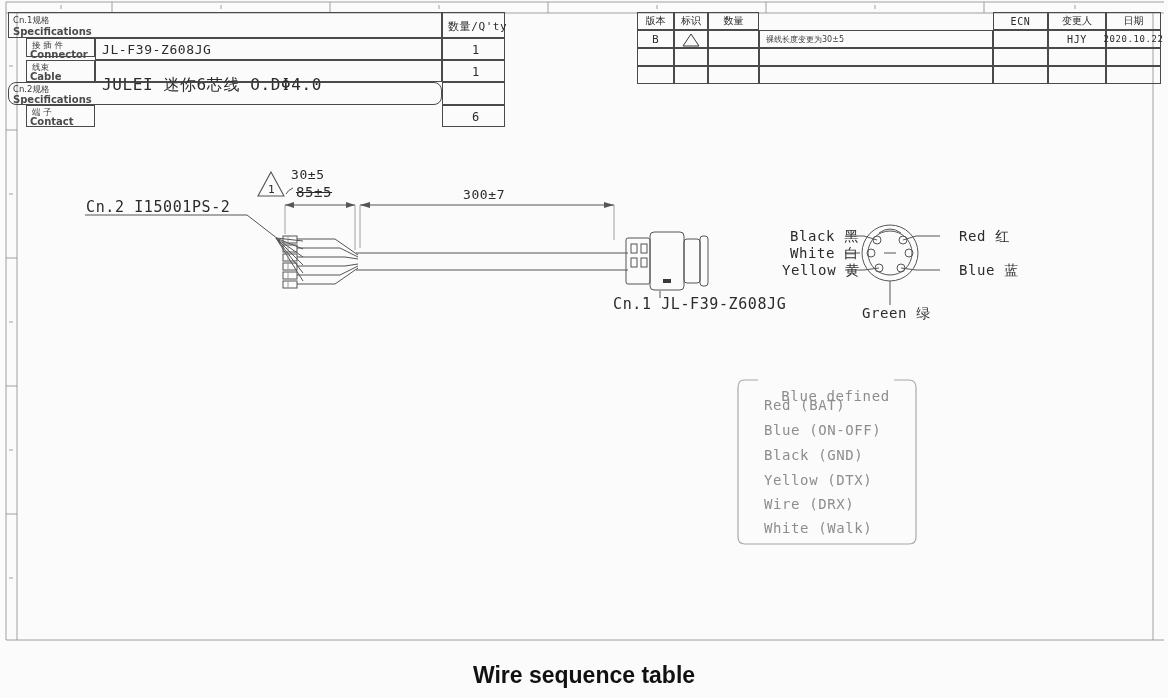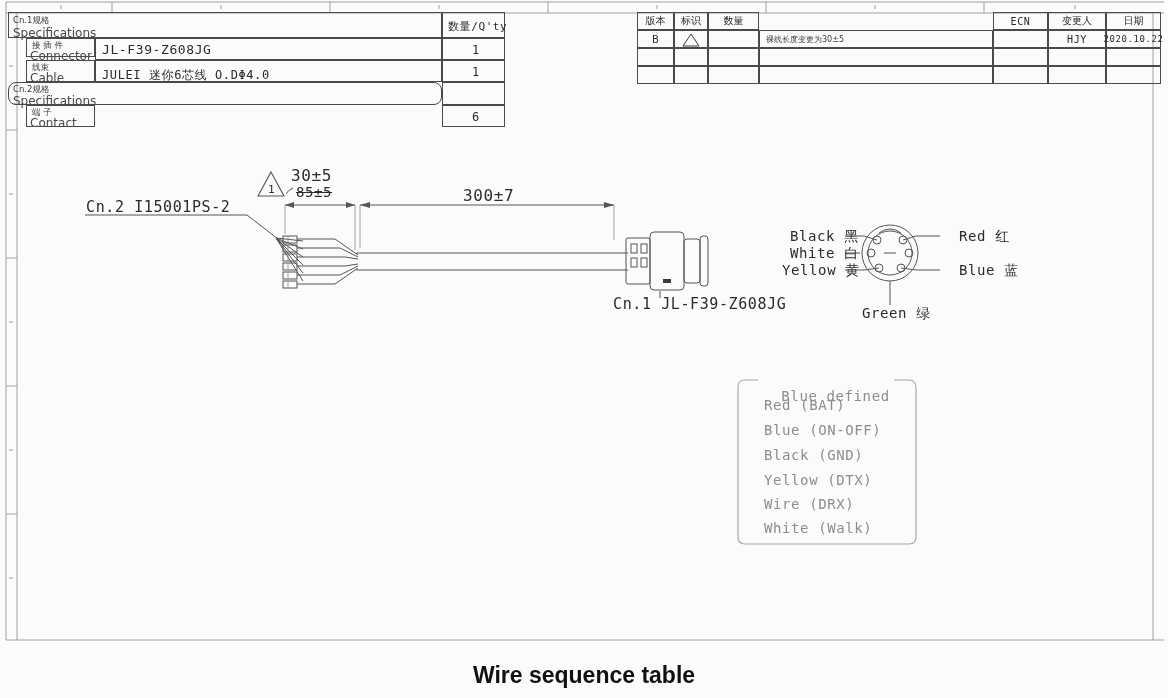--- a/index.html
+++ b/index.html
@@ -19,34 +19,34 @@
   
   .t{position:absolute;white-space:pre;color:#2b2b2b;line-height:1;}
   .mono{font-family:"DejaVu Sans Mono","Liberation Mono",monospace;letter-spacing:.6px;}
   .cn{font-family:"DejaVu Sans","Liberation Sans",sans-serif;}
 
   
   #spec-table{position:absolute;left:8px;top:12px;width:497px;height:115px;}
   #spec-table .cell{position:absolute;box-sizing:border-box;}
   .bdr{border:1px solid #4a4a4a;padding-left:47px;}
   .lbl-cn{font-size:8.5px;color:#3a3a3a;}
-  .lbl-en{font-size:12px;color:#4a4a4a;}
+  .lbl-en{font-size:10px;color:#4a4a4a;font-weight:bold;}
   .val{font-size:13px;color:#2b2b2b;}
   .qty{font-size:12px;color:#2b2b2b;}
 
   
   #rev-table{position:absolute;left:637px;top:12px;width:524px;height:72px;}
   #rev-table .rcell{position:absolute;box-sizing:border-box;border:1px solid #4a4a4a;
      display:flex;align-items:center;justify-content:center;}
   .rh{font-size:10px;color:#2b2b2b;}
   .rv{font-size:10px;color:#2b2b2b;}
   .rdesc{font-size:8px;color:#3a3a3a;padding-left:6px;justify-content:flex-start !important;}
 
   
-  .dim{font-size:16px;}
+  .dim{font-size:13px;}
   .dim-strike{font-size:14px;text-decoration:line-through;text-decoration-thickness:1px;}
   .callout{font-size:15px;}
   .pinlbl{font-size:14px;}
   .boxtitle{font-size:14px;color:#8d8d8d;}
   .boxline{font-size:14px;color:#8d8d8d;}
 
   
   #caption{position:absolute;left:0;top:662px;width:1168px;text-align:center;
      font-size:23px;font-weight:bold;color:#111;
      font-family:"Liberation Sans","DejaVu Sans",sans-serif;}
@@ -111,21 +111,21 @@
     </div>
     <div class="cell bdr" style="left:434px;top:26px;width:63px;height:22px;">
       <div class="t mono qty" style="left:29px;top:5px;">1</div>
     </div>
 
     <div class="cell bdr" style="left:18px;top:48px;width:69px;height:22px;">
       <div class="t cn lbl-cn" style="left:5px;top:2px;">线束</div>
       <div class="t lbl-en" style="left:3px;top:11px;">Cable</div>
     </div>
     <div class="cell bdr" style="left:87px;top:48px;width:347px;height:22px;">
-      <div class="t mono val" style="left:6px;top:8px;font-size:12px;">JULEI 迷你6芯线 O.DΦ4.0</div>
+      <div class="t mono val" style="left:6px;top:16px;font-size:16px;">JULEI 迷你6芯线 O.DΦ4.0</div>
     </div>
     <div class="cell bdr" style="left:434px;top:48px;width:63px;height:22px;">
       <div class="t mono qty" style="left:29px;top:5px;">1</div>
     </div>
 
     <div class="cell bdr" style="left:0;top:70px;width:434px;height:23px;border-radius:8px;">
       <div class="t cn lbl-cn" style="left:4px;top:2px;">Cn.2规格</div>
       <div class="t lbl-en" style="left:4px;top:12px;">Specifications</div>
     </div>
     <div class="cell bdr" style="left:434px;top:70px;width:63px;height:23px;"></div>

